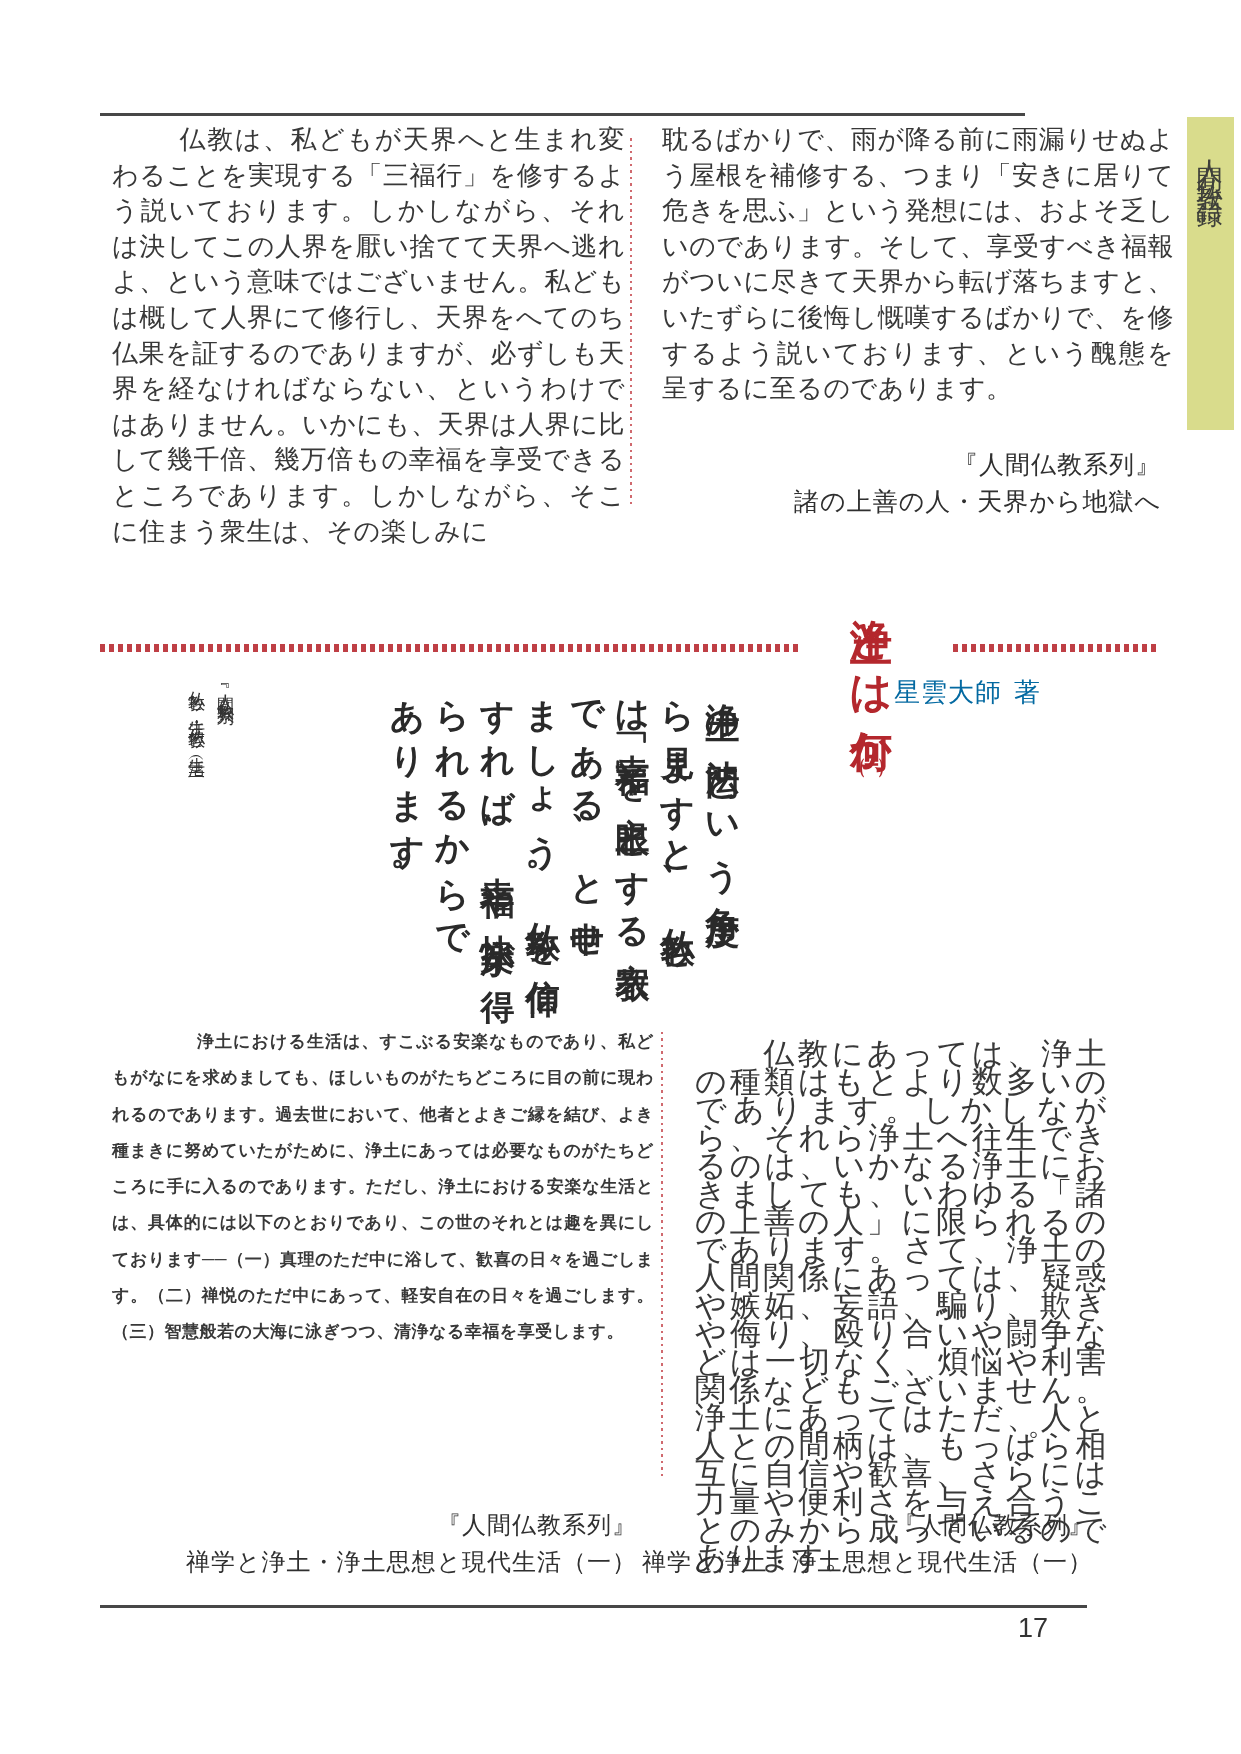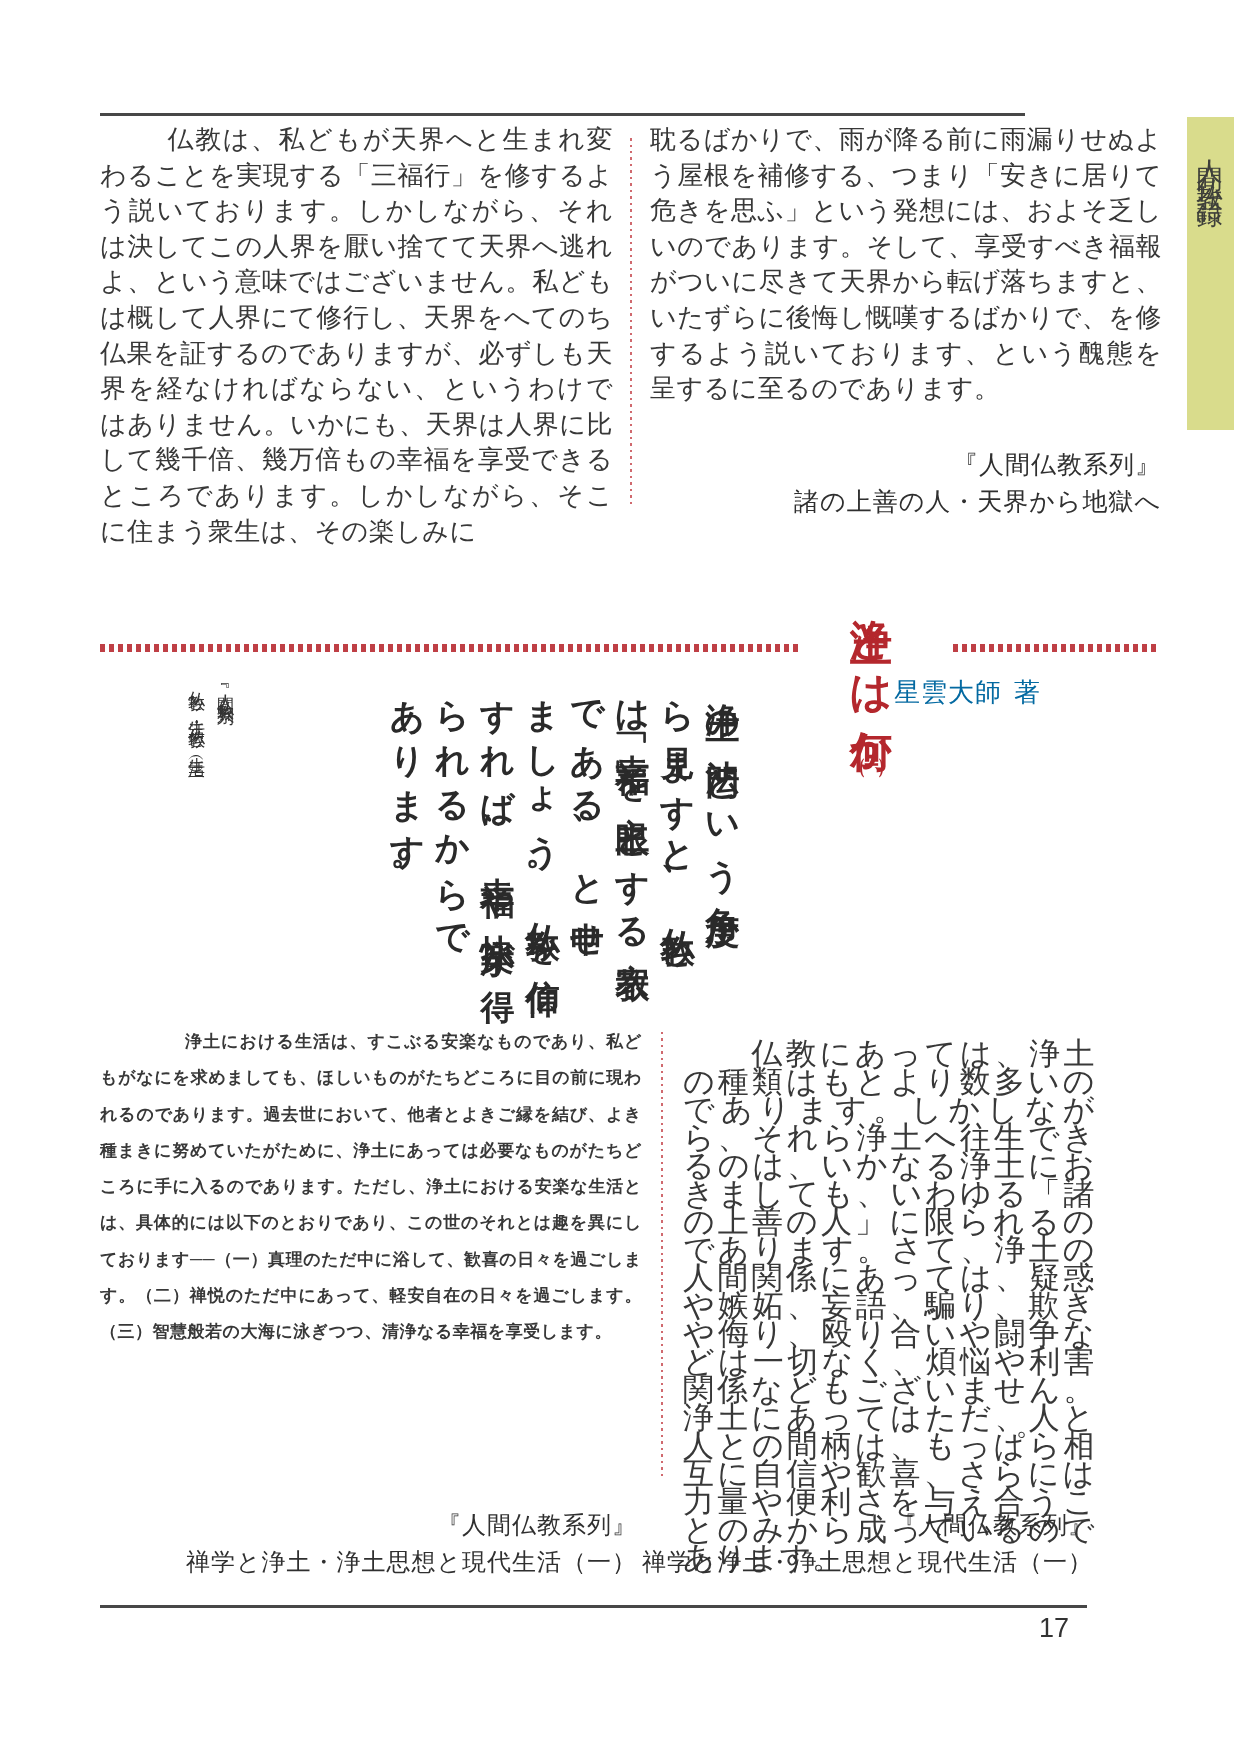--- a/index.html
+++ b/index.html
@@ -24,20 +24,21 @@
     background:repeating-linear-gradient(180deg,#d0696e 0 2.5px,transparent 2.5px 6.5px);}
   .dot-v-top{left:630px;top:138px;height:368px;}
   .dot-v-bottom{left:661px;top:1032px;height:448px;}
   
   .para{
     position:absolute;
     font-size:26px;line-height:35.6px;
     text-align:justify;text-justify:inter-character;
     letter-spacing:0.5px;
     color:#383838;
+    margin-left:12px;
   }
   .para-top-left{left:100px;top:122px;width:513px;text-indent:2.6em;}
   .para-top-right{left:650px;top:122px;width:512px;}
   .para-bottom-left{left:100px;top:1024px;width:542px;text-indent:5em;line-height:36.3px;font-size:17px;font-weight:bold;}
   .para-bottom-right{left:683px;top:1040px;width:412px;text-indent:2.2em;line-height:28px;font-size:31px;}
   
   .attr{
     position:absolute;
     font-family:"Liberation Sans","DejaVu Sans",sans-serif;
     font-size:25px;line-height:37px;
@@ -88,21 +89,21 @@
   .feature-captions{
     position:absolute;left:158px;top:678px;width:82px;height:300px;
     writing-mode:vertical-rl;line-break:strict;
     font-family:"Liberation Serif","DejaVu Serif",serif;
     font-size:17px;line-height:29px;letter-spacing:3px;
     color:#333333;
   }
   
   .page-number{
     position:absolute;left:1018px;top:1613px;width:72px;
-    text-align:center;
+    text-align:left;
     font-family:"Liberation Sans","DejaVu Sans",sans-serif;
     font-size:27px;color:#333333;
   }
 </style>
 </head>
 <body>
 
 <div class="page">
 
   <div class="h-rule rule-top"></div>

